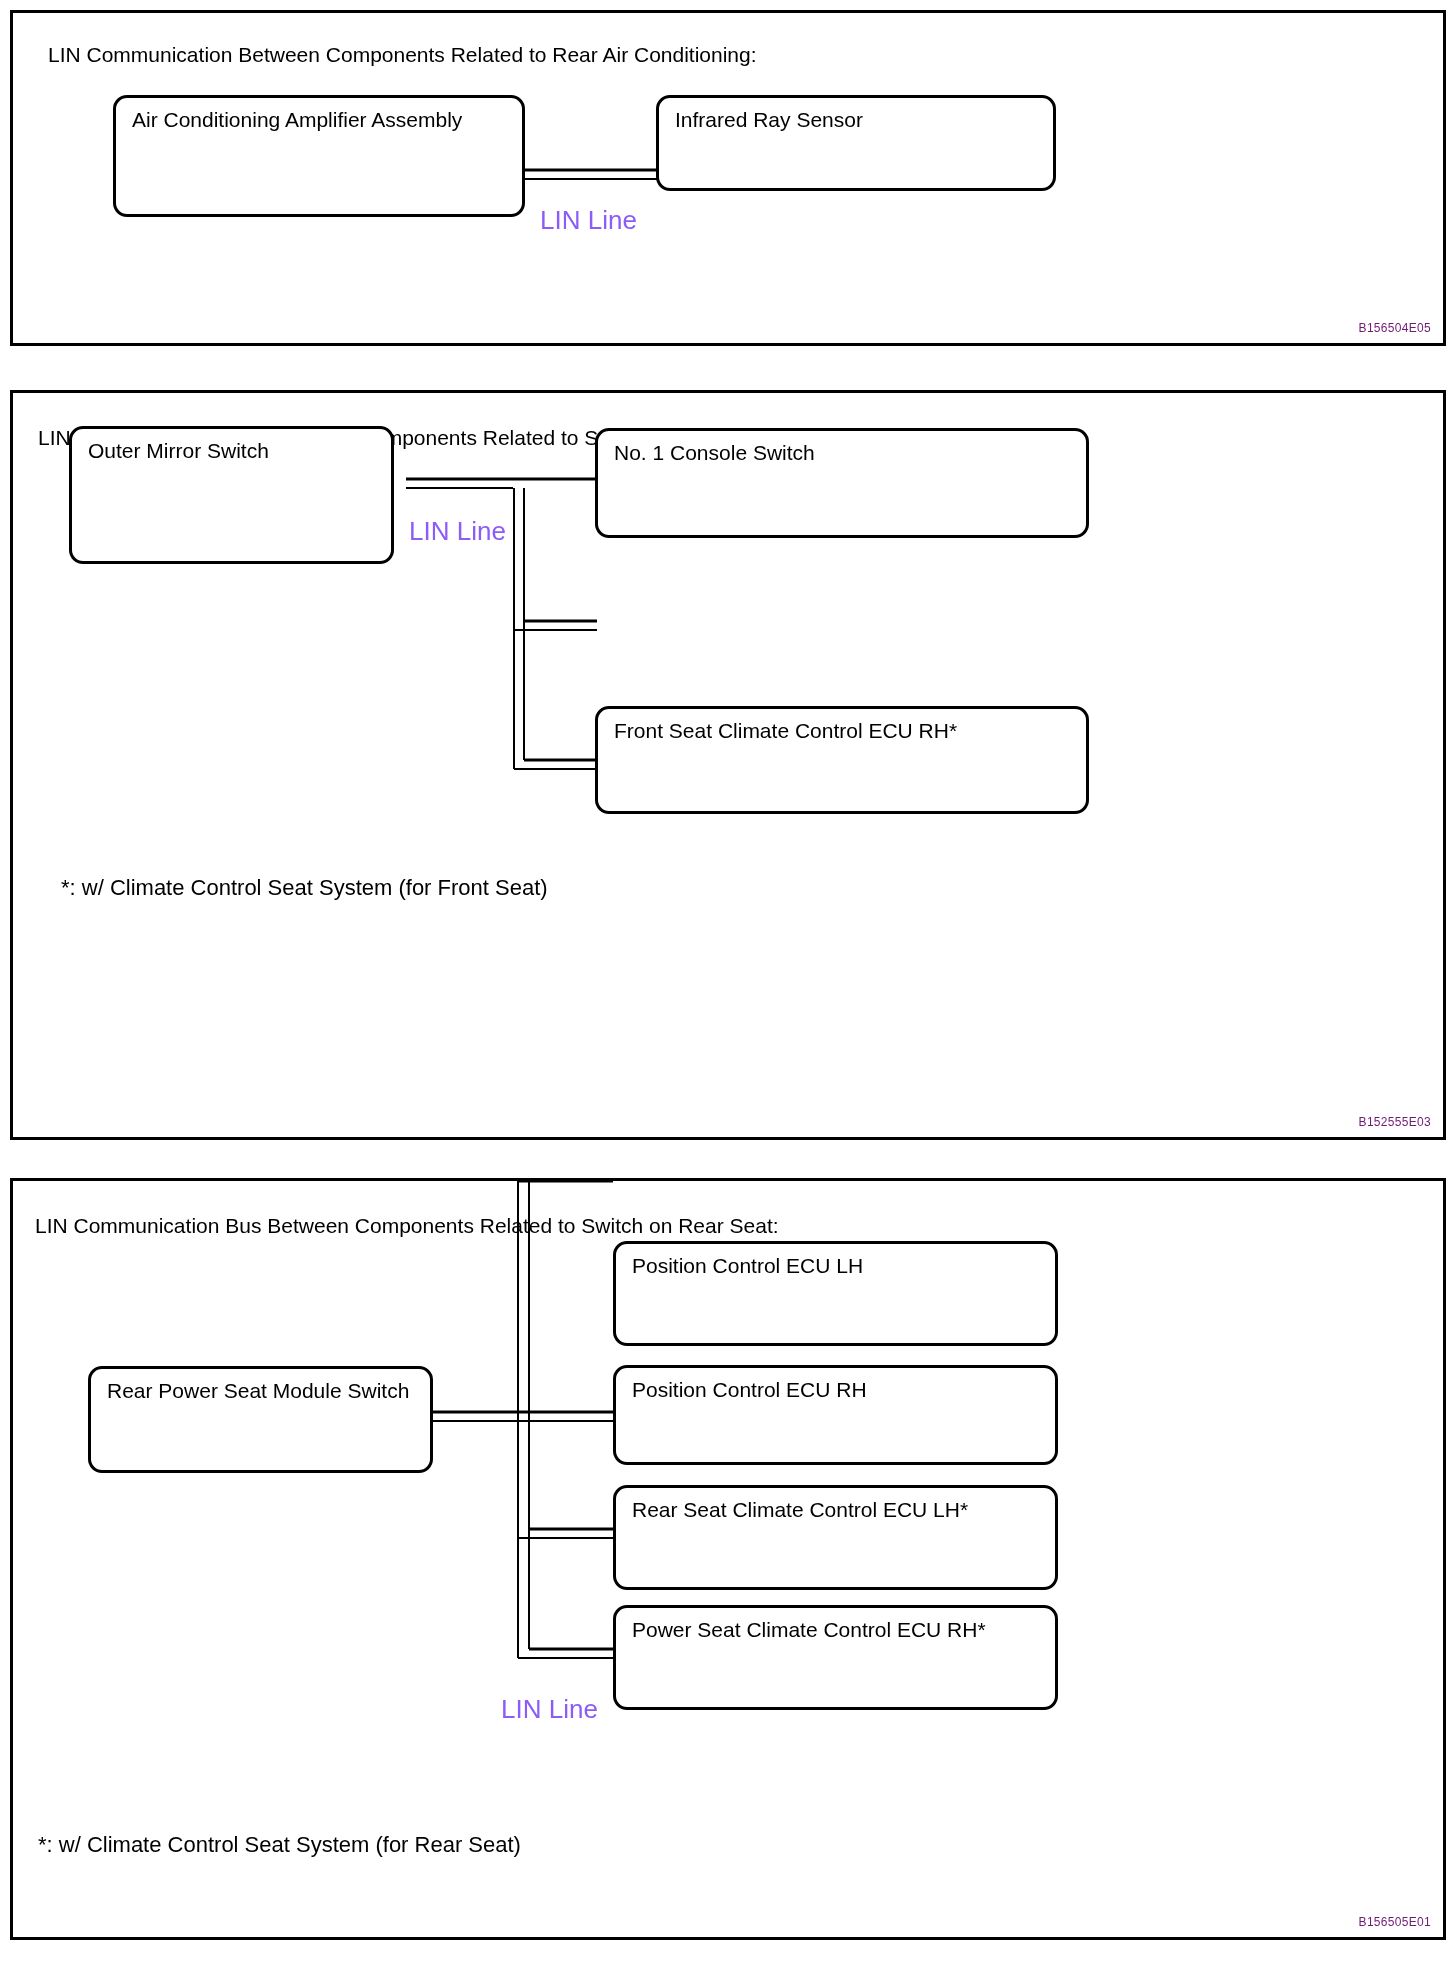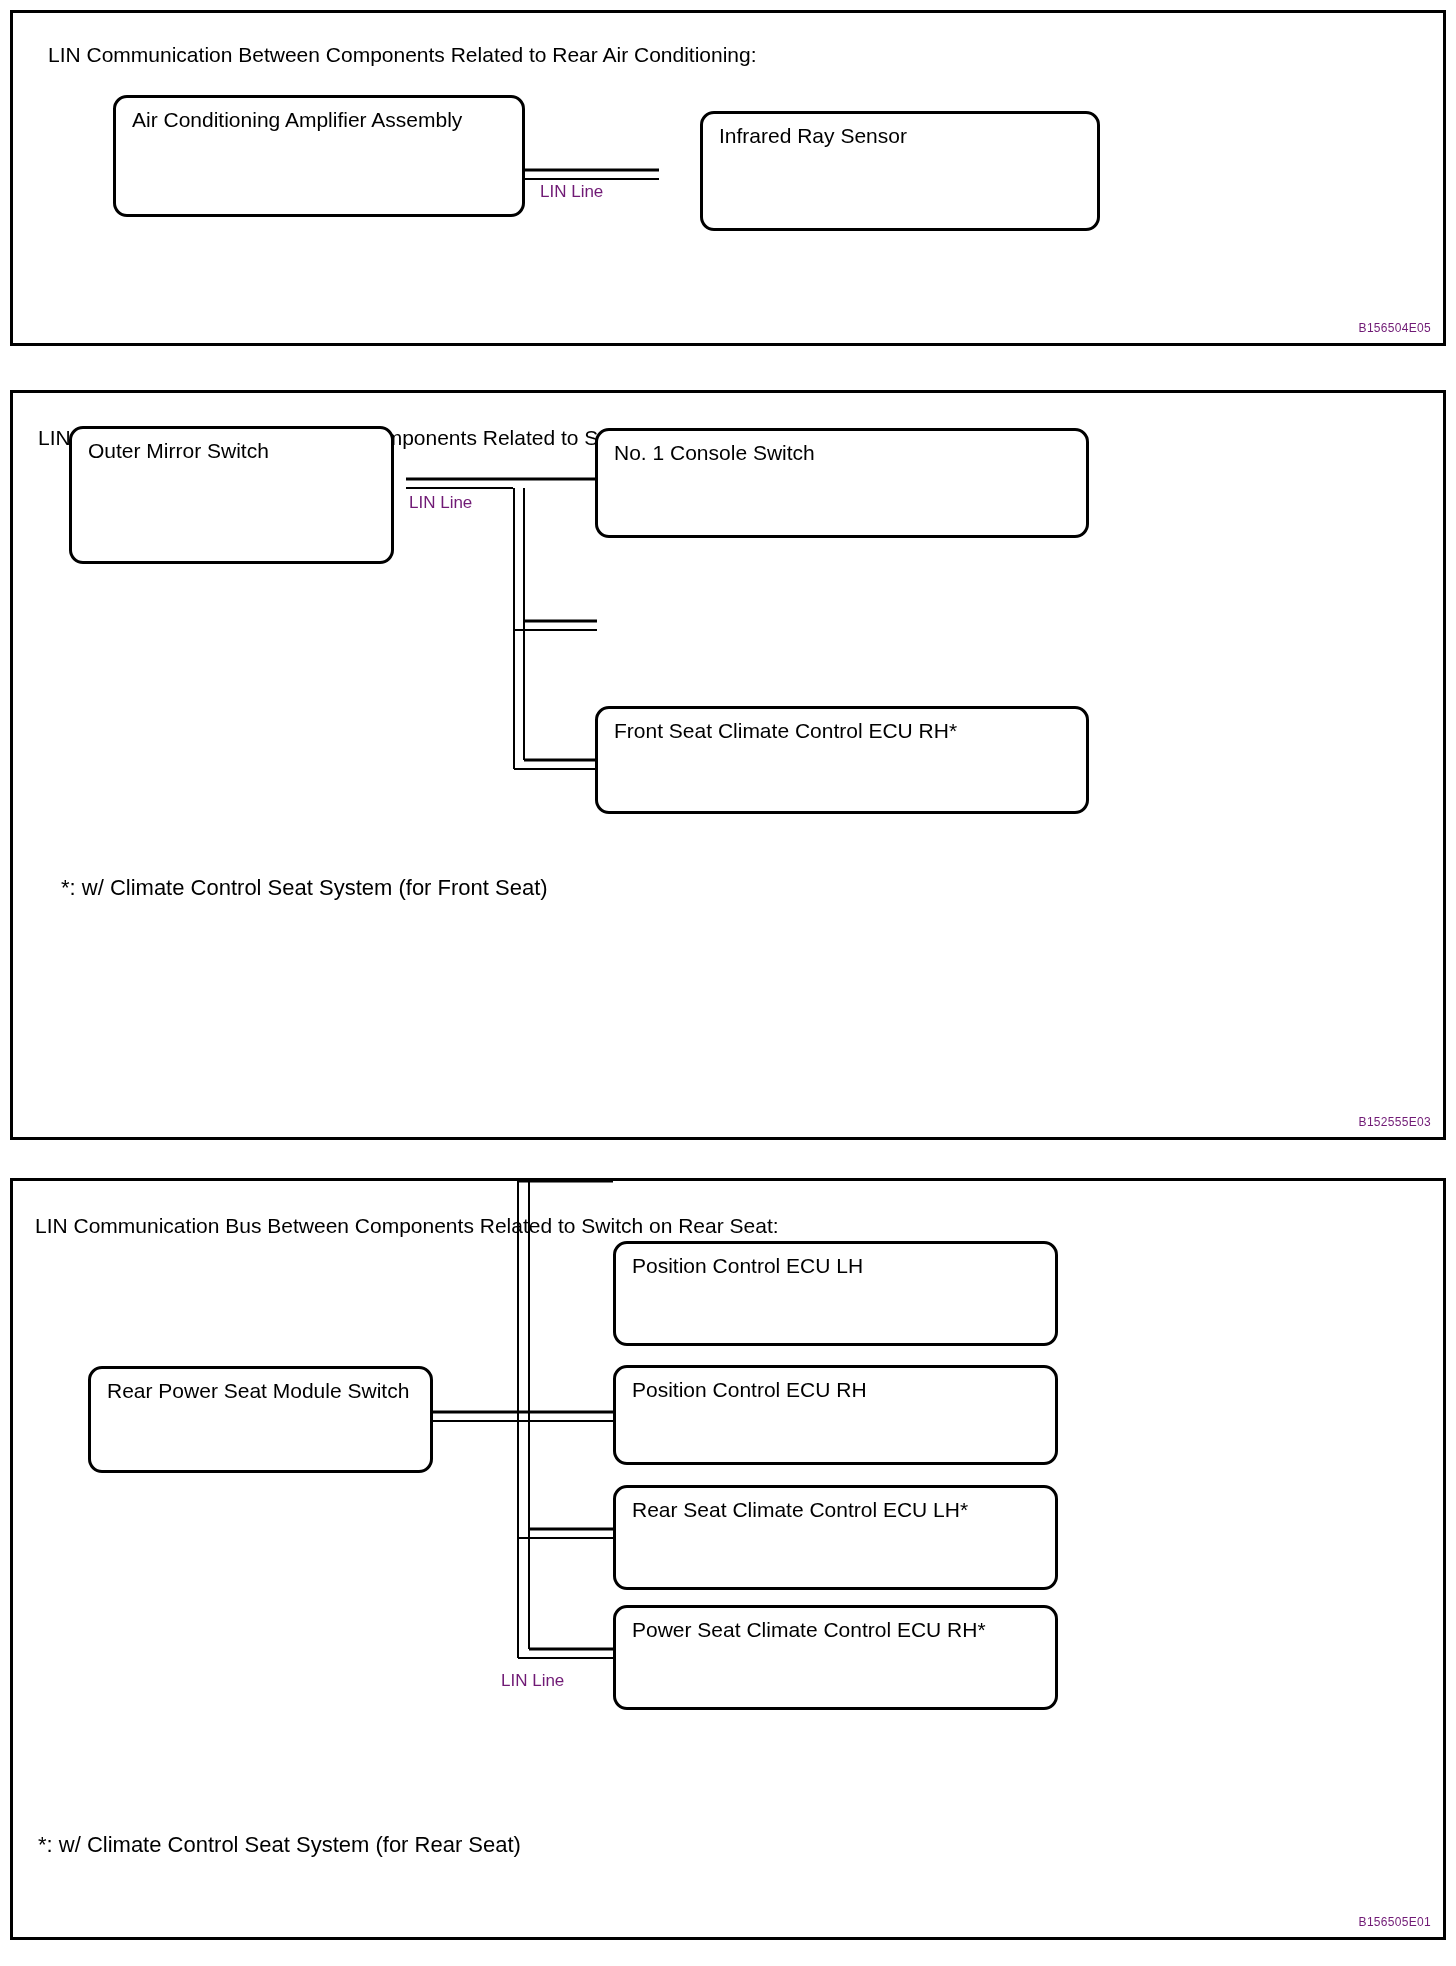--- a/index.html
+++ b/index.html
@@ -59,25 +59,26 @@
     position: absolute;
     left: 16px;
     top: 9px;
     font-size: 21px;
     line-height: 25px;
     color: #000000;
     white-space: nowrap;
   }
   .wire-label {
     position: absolute;
-    font-size: 17px;
+    font-size: 26px;
     line-height: 24px;
-    color: #701a75;
+    color: #8b5cf6;
     white-space: nowrap;
     background: transparent;
+    margin-top: 28px;
   }
   .buslayer {
     position: absolute;
     left: 0;
     top: 0;
     pointer-events: none;
   }
   .buslayer path,
   .buslayer line {
     stroke: #000000;
@@ -96,21 +97,21 @@
     <svg class="buslayer" width="1436" height="336" viewBox="0 0 1436 336">
 
       <line x1="507" y1="157" x2="646" y2="157" stroke-width="3"></line>
       <line x1="507" y1="166" x2="646" y2="166" stroke-width="2"></line>
     </svg>
 
     <div class="node" style="left:100px; top:82px; width:412px; height:122px;">
       <div class="node-label">Air Conditioning Amplifier Assembly</div>
     </div>
 
-    <div class="node" style="left:643px; top:98px; width:400px; height:120px;margin-left:44px;">
+    <div class="node" style="left:643px; top:82px; width:400px; height:96px;">
       <div class="node-label">Infrared Ray Sensor</div>
     </div>
 
     <div class="wire-label" style="left:527px; top:167px;">LIN Line</div>
 
     <div class="panel-code" style="right:12px; bottom:8px;">B156504E05</div>
   </div>
 
   <div class="panel" style="left:10px; top:390px; width:1436px; height:750px;">
 

